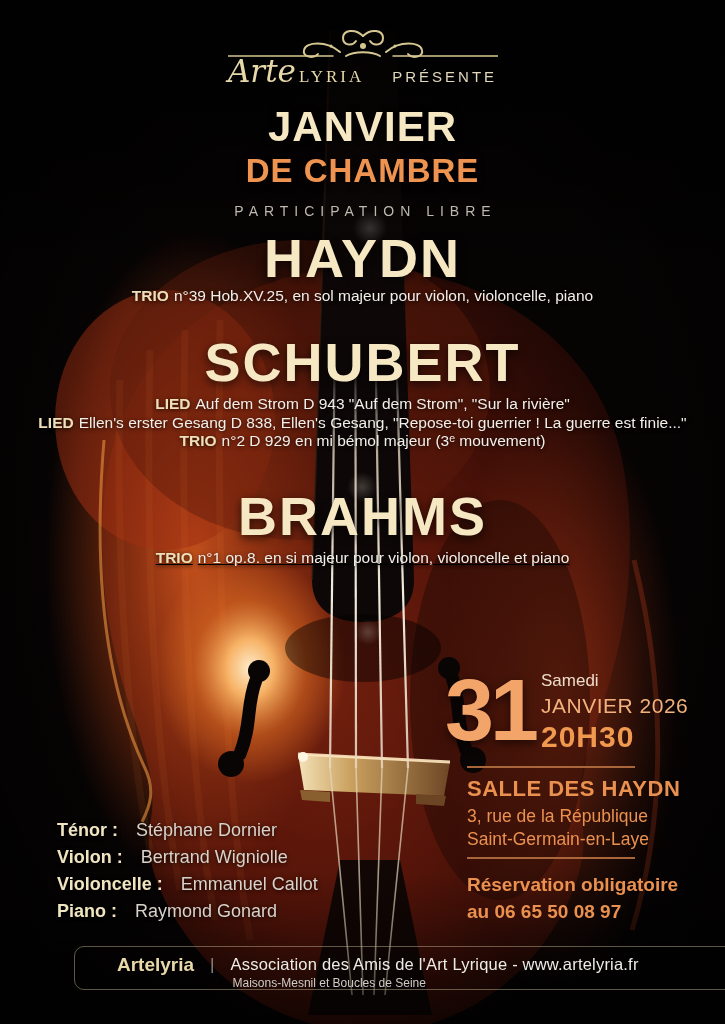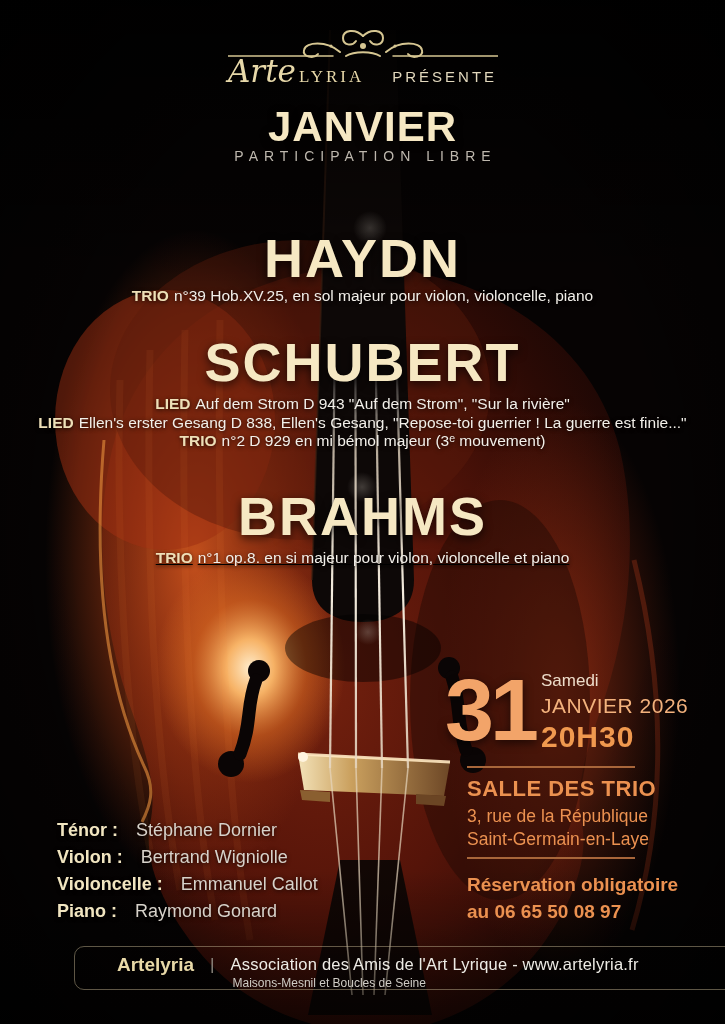--- a/index.html
+++ b/index.html
@@ -16,21 +16,21 @@
   .brand-row{top:56px;left:0;right:0;text-align:center;color:#e7d8a9;}
   .brand-inner{display:inline-flex;align-items:baseline;}
   .brand-script{font-family:"DejaVu Serif","Liberation Serif",serif;font-style:italic;font-size:31px;line-height:1;}
   .brand-caps{font-family:"Liberation Serif","DejaVu Serif",serif;font-size:17px;letter-spacing:3px;margin-left:3px;}
   .presente{font-size:15px;letter-spacing:3px;color:#e2d8bd;margin-left:28px;}
 
   
   .title-block{top:106px;left:0;right:0;text-align:center;}
   .title1{font-size:42px;font-weight:700;letter-spacing:1px;color:#f6e8c3;line-height:1;text-shadow:0 2px 8px rgba(0,0,0,.65);}
   .title2{font-size:33px;font-weight:700;letter-spacing:1px;color:#ee9350;line-height:1;margin-top:6px;text-shadow:0 2px 8px rgba(0,0,0,.65);}
-  .tagline{font-size:14px;letter-spacing:6px;color:#beb8ae;margin-top:0;padding-left:6px;}
+  .tagline{font-size:14px;letter-spacing:6px;color:#beb8ae;margin-top:16px;padding-left:6px;}
 
   
   .composer{position:absolute;left:0;right:0;z-index:2;text-align:center;font-size:54px;font-weight:700;letter-spacing:2px;color:#f6e8c3;line-height:1;text-shadow:0 3px 10px rgba(0,0,0,.7);}
   .c-haydn{top:231px;}
   .c-schubert{top:335px;}
   .c-brahms{top:489px;}
   .workline{font-size:15.5px;color:#f2efe9;line-height:18.5px;text-shadow:0 1px 4px rgba(0,0,0,.8);}
   .workblock{position:absolute;left:0;right:0;z-index:2;text-align:center;}
   .w-haydn{top:287px;}
   .w-schubert{top:395px;}
@@ -219,20 +219,21 @@
   <div class="layer brand-row">
     <span class="brand-inner">
       <span class="brand-script">Arte</span>
       <span class="brand-caps">LYRIA</span>
       <span class="presente">PRÉSENTE</span>
     </span>
   </div>
 
   <div class="layer title-block">
     <div class="title1">JANVIER</div>
+    <div class="title2">DE CHAMBRE</div>
     <div class="tagline">PARTICIPATION LIBRE</div>
   </div>
 
   <div class="composer c-haydn">HAYDN</div>
   <div class="workblock w-haydn">
     <div class="workline">
       <span class="wtype">TRIO</span><span class="wdesc">n°39 Hob.XV.25, en sol majeur pour violon, violoncelle, piano</span>
     </div>
   </div>
 
@@ -259,21 +260,21 @@
   <div class="date-day">31</div>
   <div class="date-col">
     <div class="weekday">Samedi</div>
     <div class="monthyear">JANVIER 2026</div>
     <div class="timeline">20H30</div>
   </div>
 
   <div class="hr hr1"></div>
 
   <div class="venue">
-    <div class="venue-name">SALLE DES TRIO</div>
+    <div class="venue-name">SALLE DES HAYDN</div>
     <div class="venue-addr first">3, rue de la République</div>
     <div class="venue-addr">Saint-Germain-en-Laye</div>
   </div>
 
   <div class="hr hr2"></div>
 
   <div class="booking">
     <div class="booking-line">Réservation obligatoire</div>
     <div class="booking-line">au 06 65 50 08 97</div>
   </div>

